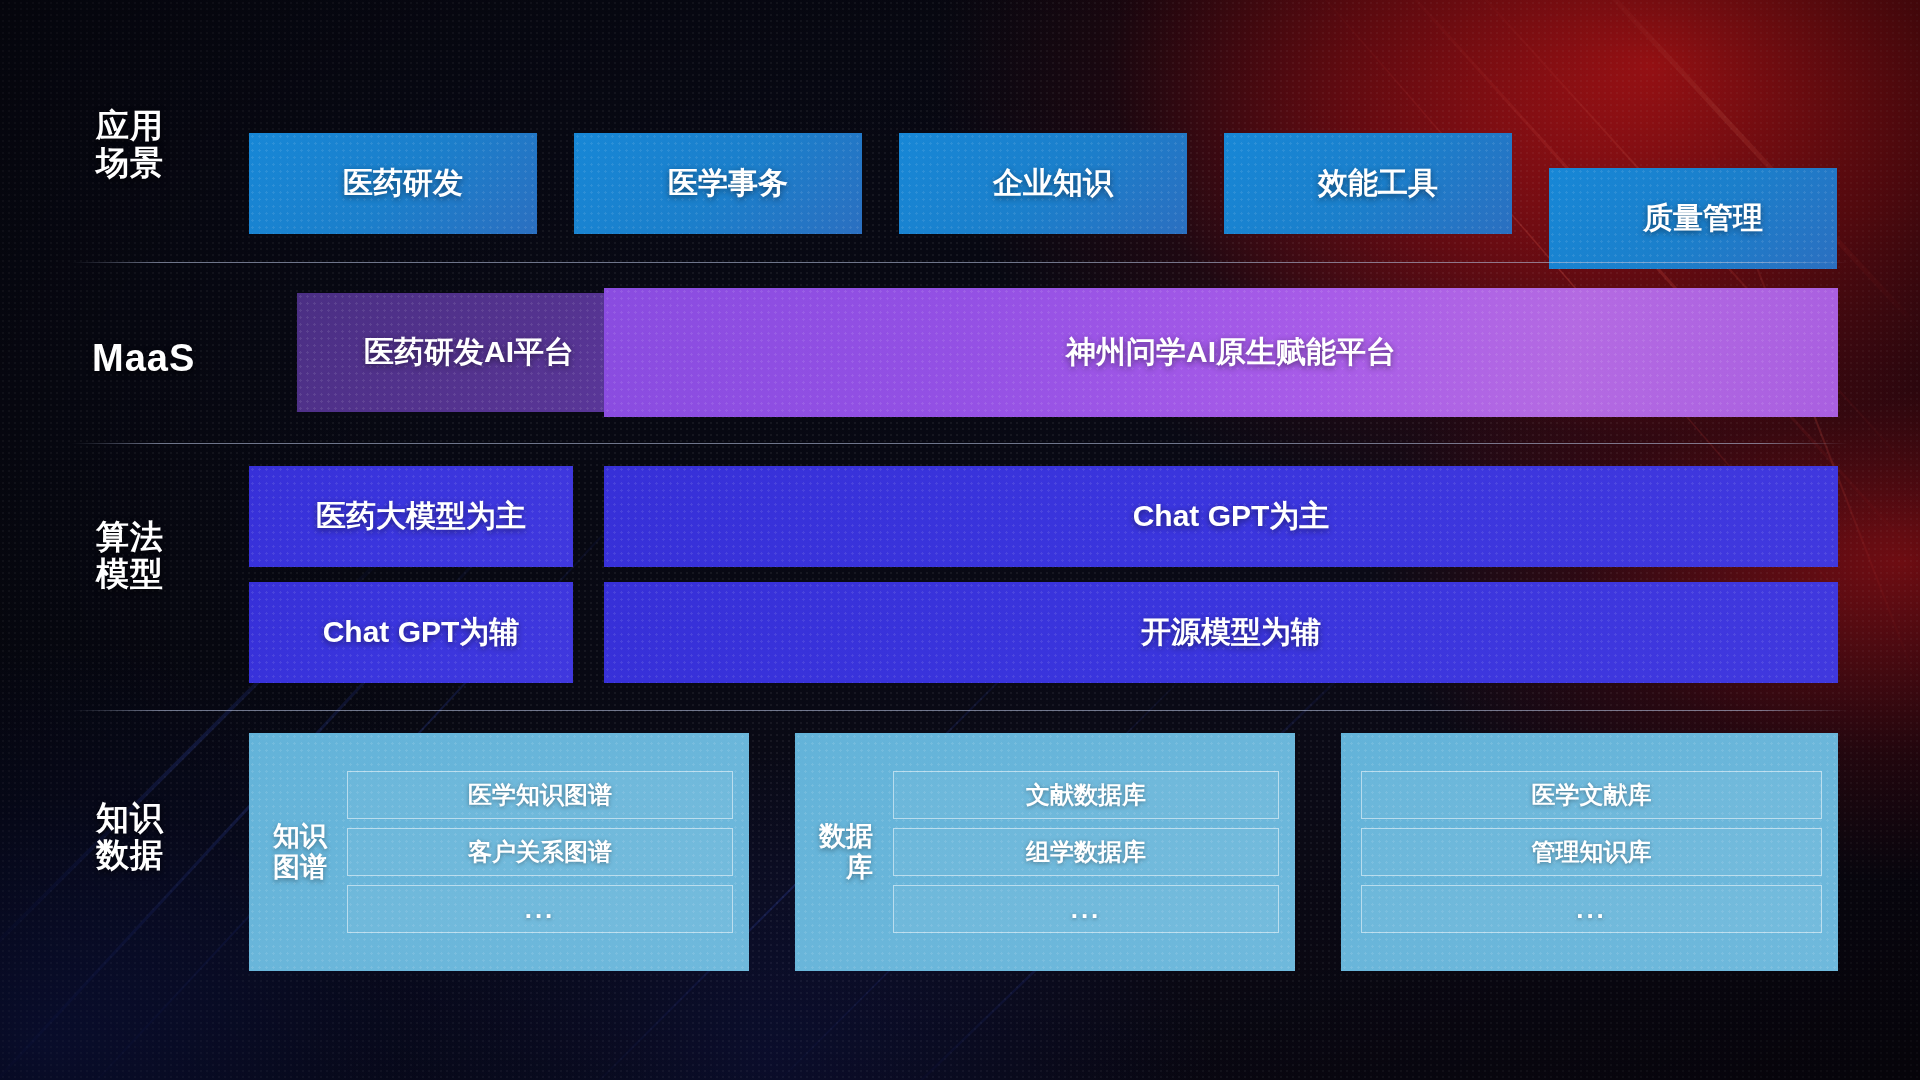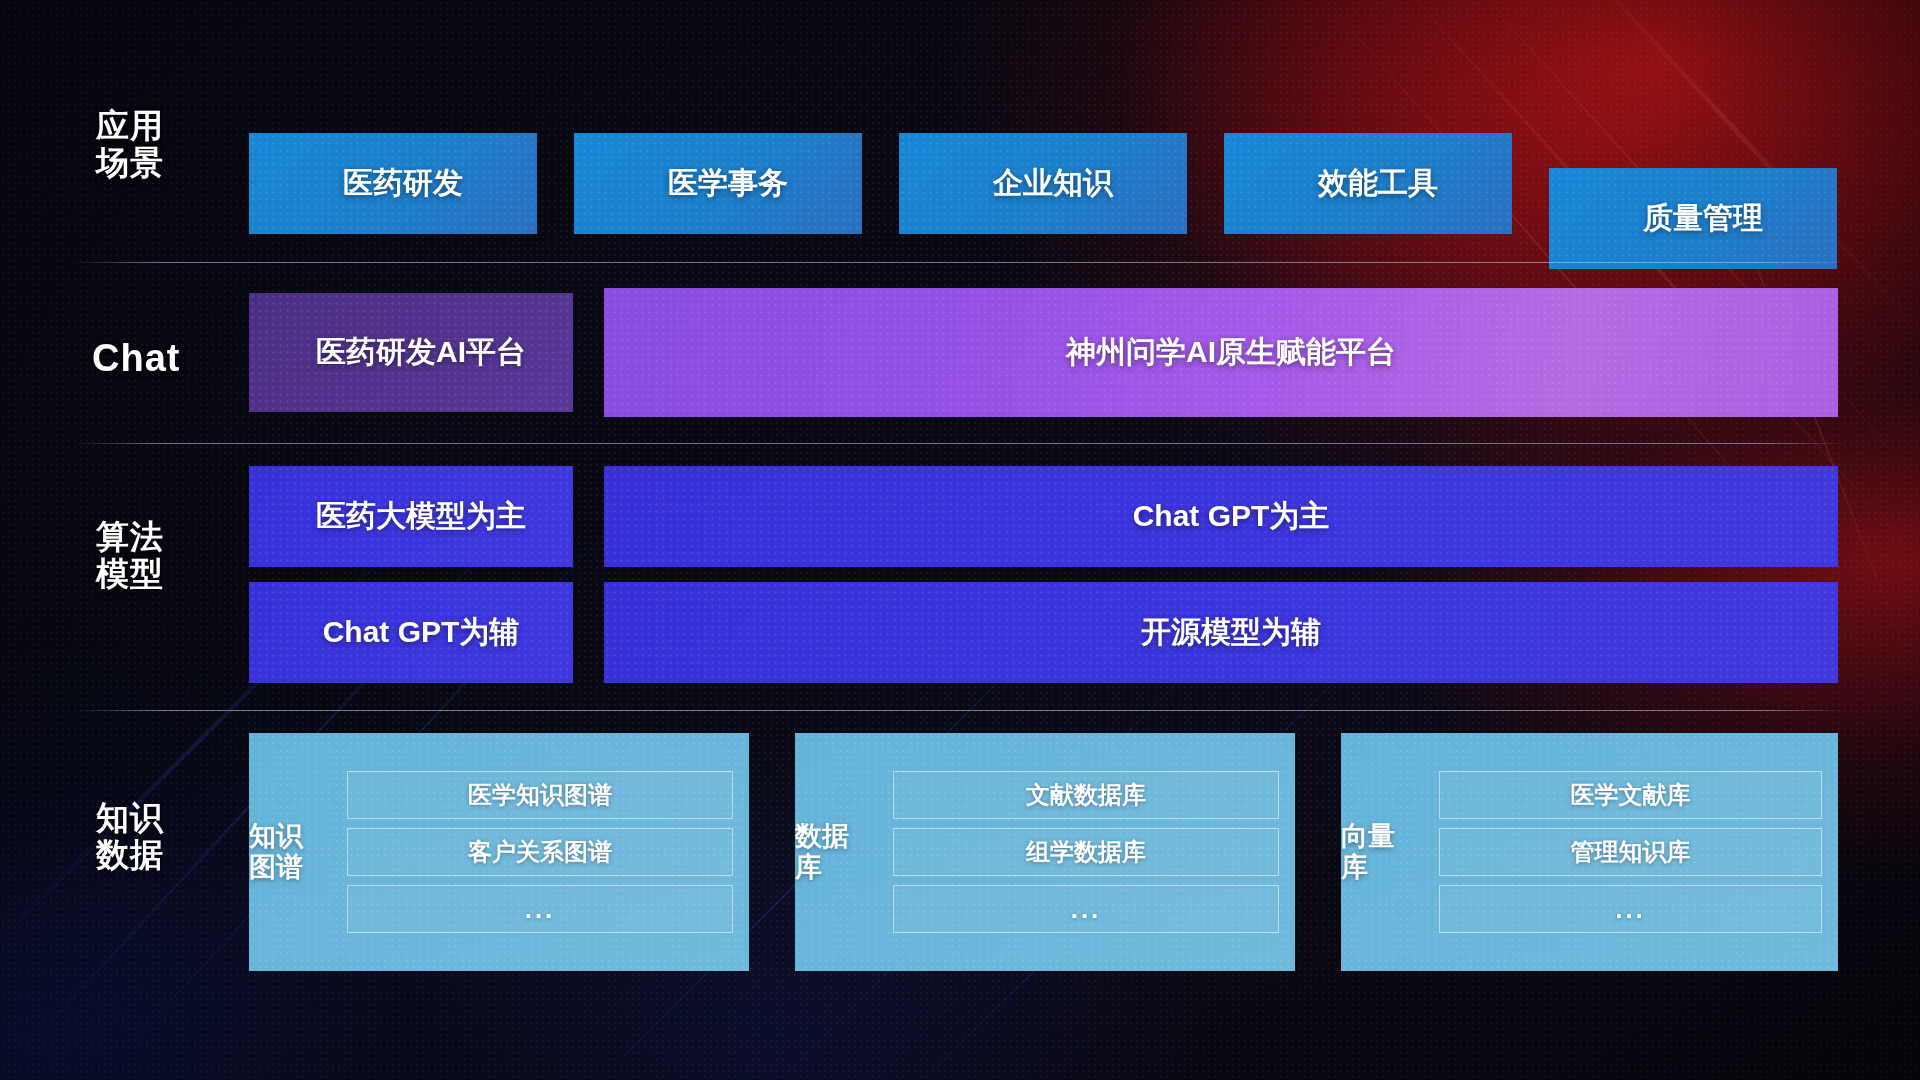--- a/index.html
+++ b/index.html
@@ -54,40 +54,40 @@
     padding-left:20px;
   }
   .card::after{
     content:""; position:absolute; inset:0;
     background-image:radial-gradient(rgba(255,255,255,0.09) 1px, transparent 1.3px);
     background-size:7px 7px; pointer-events:none;
   }
   .card > span { position:relative; z-index:2; }
 
   .app-card  { background:linear-gradient(135deg,#1787d6 0%,#1b7fcb 52%,#2b6fc0 100%); font-size:30px; }
-  .maas-left { background:linear-gradient(135deg,#4b2f84 0%,#54338f 60%,#5a3799 100%); font-size:30px; }
+  .maas-left { background:linear-gradient(135deg,#4b2f84 0%,#54338f 60%,#5a3799 100%); font-size:30px;margin-left:48px; }
   .maas-main { background:linear-gradient(100deg,#8a4ce0 0%,#9350e4 28%,#a85ce8 58%,#b46ae2 78%,#a95fe0 100%); font-size:30px; }
   .algo-card { background:linear-gradient(120deg,#3730d8 0%,#3a35dd 45%,#4038de 100%); font-size:30px; }
 
   .kd-group {
     position:absolute; display:flex; align-items:stretch;
     background:linear-gradient(150deg,#63b3d9 0%,#6ab6da 50%,#6fb9dc 100%);
     overflow:hidden;
   }
   .kd-group::after{
     content:""; position:absolute; inset:0;
     background-image:radial-gradient(rgba(255,255,255,0.10) 1px, transparent 1.3px);
     background-size:7px 7px; pointer-events:none;
   }
   .kd-title {
     position:relative; z-index:2;
     width:78px; flex:0 0 78px;
     display:flex; align-items:center; justify-content:center;
     color:#fff; font-weight:bold; font-size:27px; line-height:1.14;
-    writing-mode:horizontal-tb; text-align:left;
+    writing-mode:horizontal-tb; text-align:right;
     text-shadow:0 2px 5px rgba(0,0,0,.35);
   }
   .kd-items {
     position:relative; z-index:2;
     flex:1; display:flex; flex-direction:column;
     justify-content:center; gap:9px; padding:14px 16px 14px 4px;
   }
   .kd-item {
     height:48px; display:flex; align-items:center; justify-content:center;
     border:1px solid rgba(255,255,255,0.52);
@@ -152,21 +152,21 @@
     </div>
     <div class="card app-card" style="left:1224px; top:133px; width:288px; height:101px;">
       <span>效能工具</span>
     </div>
     <div class="card app-card" style="left:1549px; top:133px; width:288px; height:101px;margin-top:35px;">
       <span>质量管理</span>
     </div>
 
     <div class="divider" style="top:262px;"></div>
 
-    <div class="row-label" style="left:92px; top:337px; width:170px; font-size:38px;">Chat</div>
+    <div class="row-label" style="left:92px; top:337px; width:170px; font-size:38px;">MaaS</div>
 
     <div class="card maas-left" style="left:249px; top:293px; width:324px; height:119px;">
       <span>医药研发AI平台</span>
     </div>
     <div class="card maas-main" style="left:604px; top:288px; width:1234px; height:129px;">
       <span>神州问学AI原生赋能平台</span>
     </div>
 
     <div class="divider" style="top:443px;"></div>
 
@@ -216,21 +216,20 @@
         <div class="kd-item">
           <span>组学数据库</span>
         </div>
         <div class="kd-item ellipsis">
           <span>...</span>
         </div>
       </div>
     </div>
 
     <div class="kd-group" style="left:1341px; top:733px; width:497px; height:238px;">
-      <div class="kd-title">向量库</div>
       <div class="kd-items">
         <div class="kd-item">
           <span>医学文献库</span>
         </div>
         <div class="kd-item">
           <span>管理知识库</span>
         </div>
         <div class="kd-item ellipsis">
           <span>...</span>
         </div>

